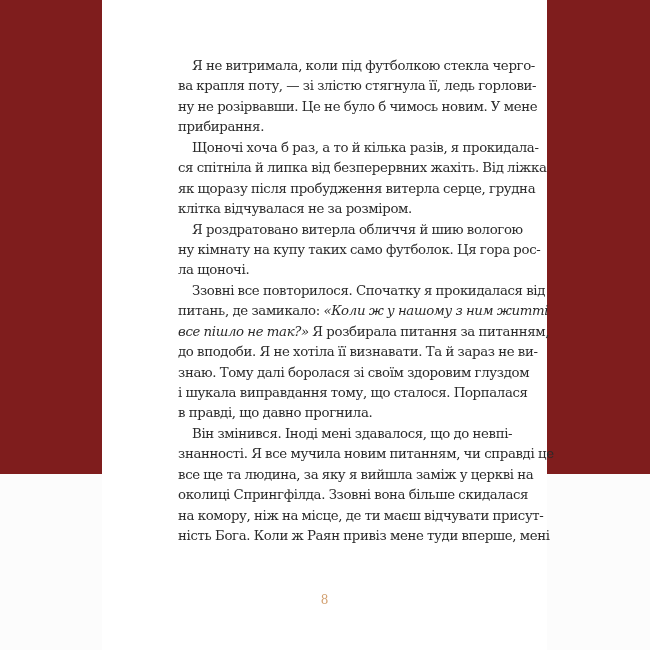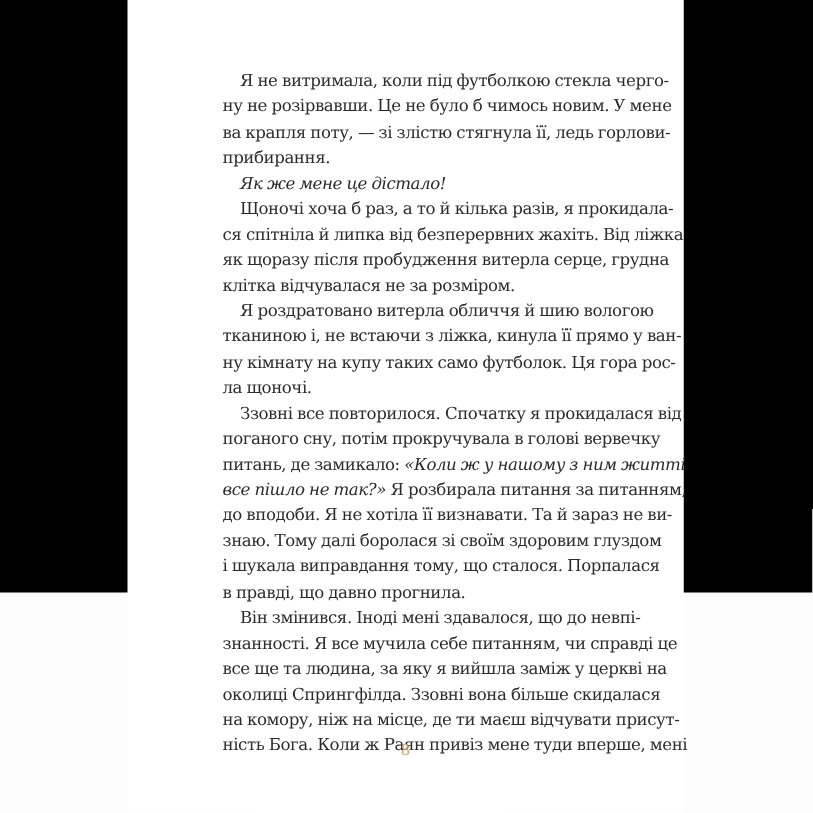--- a/index.html
+++ b/index.html
@@ -7,21 +7,21 @@
       padding: 0;
       width: 650px;
       height: 650px;
       background: #fcfcfc;
       overflow: hidden;
     }
     .spread {
       position: relative;
       width: 650px;
       height: 474px;
-      background: #000000;
+      background: #7f1d1d;
     }
     .page {
       position: absolute;
       left: 102px;
       top: 0;
       width: 445px;
       height: 650px;
       background: #ffffff;
     }
     .text-block {
@@ -64,47 +64,44 @@
     }
   </style>
 </head>
 <body>
 
 <div class="spread">
   <div class="page">
     <div class="text-block">
 
       <span class="line indent">Я не витримала, коли під футболкою стекла черго-</span>
+      <span class="line">ва крапля поту, — зі злістю стягнула її, ледь горлови-</span>
       <span class="line">ну не розірвавши. Це не було б чимось новим. У мене</span>
-      <span class="line">ва крапля поту, — зі злістю стягнула її, ледь горлови-</span>
       <span class="line last">прибирання.</span>
 
-      <span class="line indent last it">Як же мене це дістало!</span>
 
       <span class="line indent">Щоночі хоча б раз, а то й кілька разів, я прокидала-</span>
       <span class="line">ся спітніла й липка від безперервних жахіть. Від ліжка</span>
       <span class="line">як щоразу після пробудження витерла серце, грудна</span>
       <span class="line last">клітка відчувалася не за розміром.</span>
 
       <span class="line indent">Я роздратовано витерла обличчя й шию вологою</span>
-      <span class="line">тканиною і, не встаючи з ліжка, кинула її прямо у ван-</span>
       <span class="line">ну кімнату на купу таких само футболок. Ця гора рос-</span>
       <span class="line last">ла щоночі.</span>
 
       <span class="line indent">Ззовні все повторилося. Спочатку я прокидалася від</span>
-      <span class="line">поганого сну, потім прокручувала в голові вервечку</span>
       <span class="line"><span>питань, де замикало: </span><span class="it">«Коли ж у нашому з ним житті</span></span>
       <span class="line"><span class="it">все пішло не так?»</span><span> Я розбирала питання за питанням,</span></span>
       <span class="line">до вподоби. Я не хотіла її визнавати. Та й зараз не ви-</span>
       <span class="line">знаю. Тому далі боролася зі своїм здоровим глуздом</span>
       <span class="line">і шукала виправдання тому, що сталося. Порпалася</span>
       <span class="line last">в правді, що давно прогнила.</span>
 
       <span class="line indent">Він змінився. Іноді мені здавалося, що до невпі-</span>
-      <span class="line">знанності. Я все мучила себе питанням, чи справді це</span>
+      <span class="line">знанності. Я все мучила новим питанням, чи справді це</span>
       <span class="line">все ще та людина, за яку я вийшла заміж у церкві на</span>
       <span class="line">околиці Спрингфілда. Ззовні вона більше скидалася</span>
       <span class="line">на комору, ніж на місце, де ти маєш відчувати присут-</span>
       <span class="line">ність Бога. Коли ж Раян привіз мене туди вперше, мені</span>
 
     </div>
 
     <div class="page-number">8</div>
   </div>
 </div>

